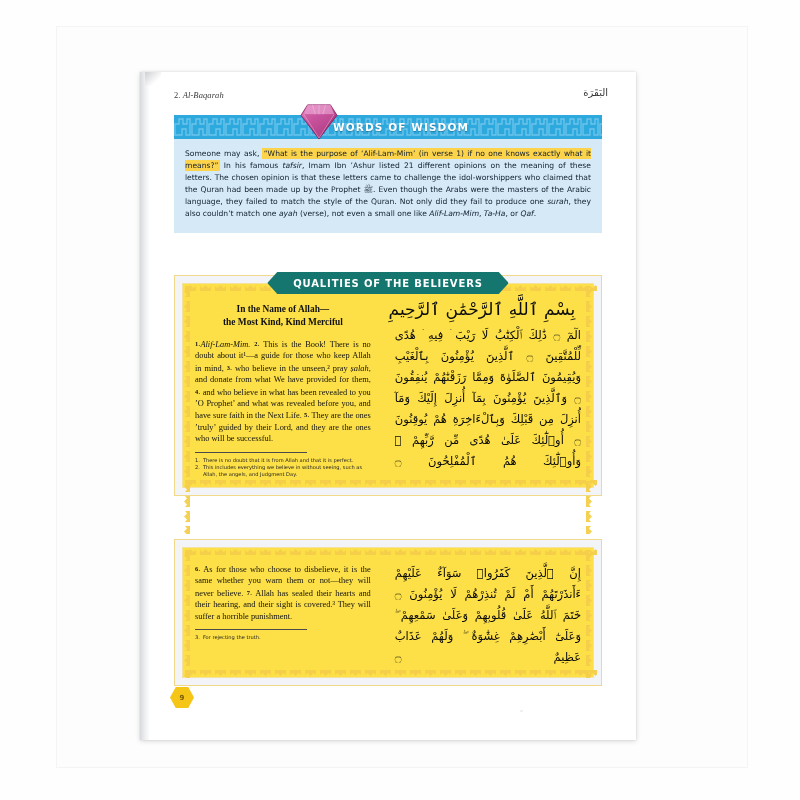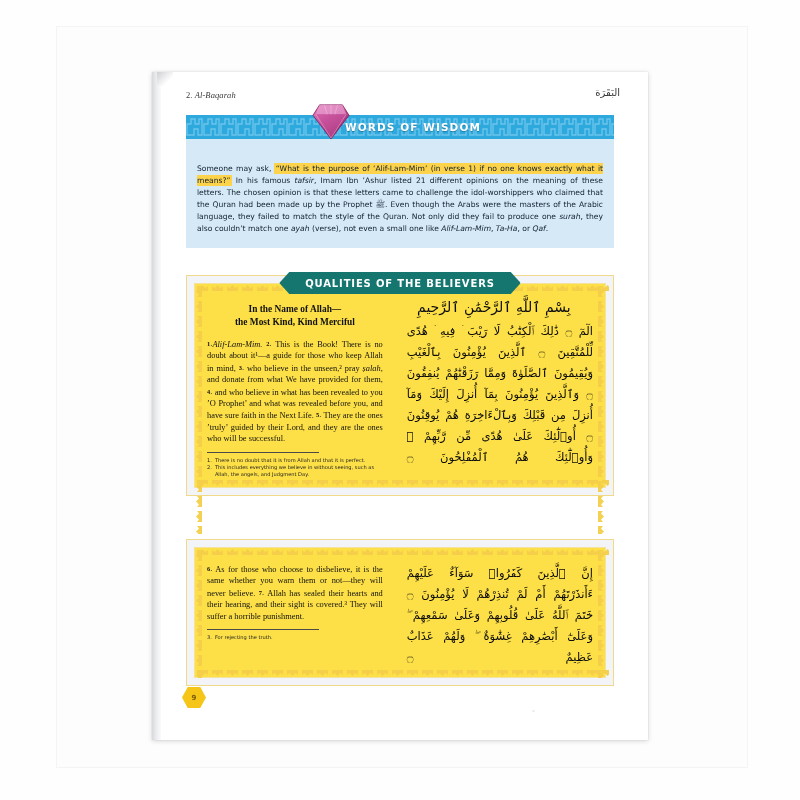--- a/index.html
+++ b/index.html
@@ -26,21 +26,21 @@
     top: 26px;
     width: 690px;
     height: 740px;
     border: 1px solid #f4f4f4;
     background: #fdfdfd;
   }
 
   
   .book-page {
     position: absolute;
-    left: 152px;
+    left: 140px;
     top: 72px;
     width: 496px;
     height: 668px;
     background: #ffffff;
     box-shadow: 0 1px 5px rgba(0,0,0,0.16), 0 0 1px rgba(0,0,0,0.18);
   }
   .page-spine {
     position: absolute;
     left: 0px;
     top: 0px;
@@ -126,21 +126,21 @@
     left: 50%;
     margin-left: -88px;
     top: -14px;
     width: 38px;
     height: 40px;
     z-index: 4;
   }
 
   .wow-body {
     background: #d6e9f7;
-    padding: 24px 11px 12px 11px;
+    padding: 9px 11px 12px 11px;
     font-family: "DejaVu Sans", sans-serif;
     font-size: 7.6px;
     line-height: 12.1px;
     color: #102030;
     text-align: justify;
   }
   .hl {
     background: #fcd34a;
     box-shadow: 0 0 0 1px #fcd34a;
     padding: 0 1px;
@@ -216,21 +216,21 @@
     font-family: "Liberation Serif", serif;
     font-weight: bold;
     font-size: 9.4px;
     line-height: 12.5px;
     text-align: center;
     color: #111;
     margin: 4px 0 10px 0;
   }
   .basmala-ar {
     font-family: "DejaVu Sans", sans-serif;
-    font-size: 14px;
+    font-size: 17px;
     text-align: center;
     color: #0d0d0d;
     direction: rtl;
     margin: 0 0 6px 0;
     letter-spacing: -1px;
   }
 
   .trans {
     font-family: "Liberation Serif", serif;
     font-size: 8.4px;

